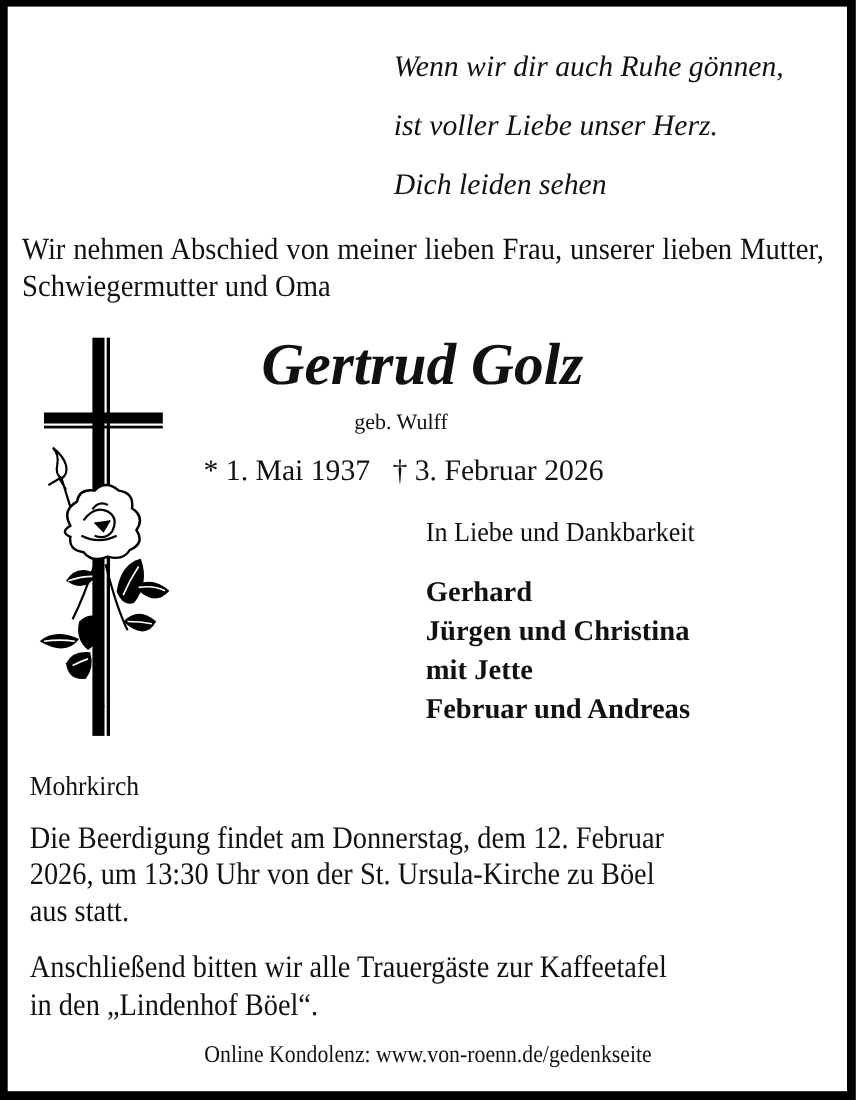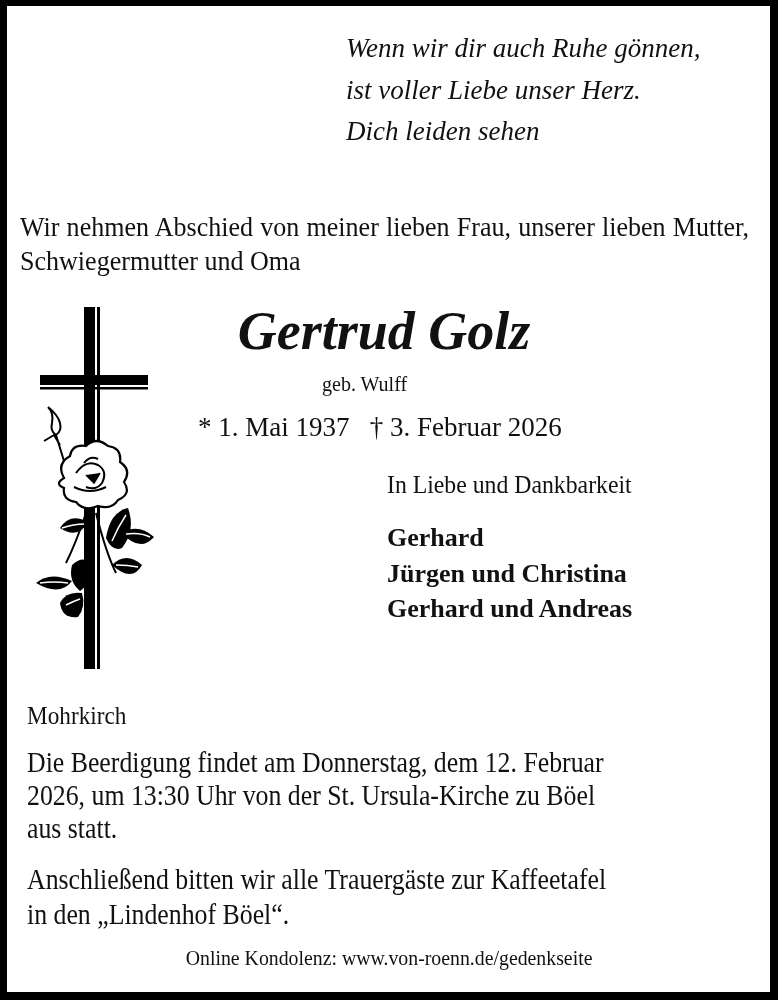--- a/index.html
+++ b/index.html
@@ -1,24 +1,24 @@
 <!DOCTYPE html>
 <html><head>
 <meta charset="utf-8">
 <style>
   html, body { margin:0; padding:0; }
   body { width:778px; height:1000px; background:#000; position:relative; overflow:hidden; }
   .frame { position:absolute; left:7px; top:6px; width:763px; height:986px; background:#fff; }
   .serif { font-family:"Liberation Serif","DejaVu Serif",serif; color:#111; }
   .poem { position:absolute; left:342px; top:26px; font-style:italic; font-size:27px; line-height:37.5px; white-space:nowrap; }
-  .poem div { margin:4px; }
+  .poem div { margin:16px; }
   .intro { position:absolute; left:20px; top:210px; width:730px; font-size:28px; line-height:34px; text-align:justify; text-align-last:left; transform:scaleX(0.93); transform-origin:left top; width:784px; }
   .name { position:absolute; left:0; width:778px; top:300px; text-align:center; font-weight:bold; font-style:italic; font-size:54px; line-height:62px; transform:translateX(-5px); }
   .nee { position:absolute; left:322px; top:368px; font-size:20px; line-height:32px; }
-  .dates { position:absolute; left:185px; top:410px; font-size:27px; line-height:34px; white-space:pre;margin-left:13px; }
+  .dates { position:absolute; left:185px; top:410px; font-size:27px; line-height:34px; white-space:pre; }
   .thanks { position:absolute; left:387px; top:468px; font-size:25px; line-height:34px; transform:scaleX(0.95); transform-origin:left top; white-space:nowrap; }
   .family { position:absolute; left:387px; top:520px; font-weight:bold; font-size:26px; line-height:35.5px; white-space:nowrap; }
   .place { position:absolute; left:27px; top:700px; font-size:25px; line-height:32px; transform:scaleX(0.93); transform-origin:left top; }
   .funeral { position:absolute; left:27px; top:746px; font-size:28.5px; line-height:33px; width:800px; transform:scaleX(0.905); transform-origin:left top; }
   .funeral .line { white-space:nowrap; display:block; }
   .coffee { position:absolute; left:27px; top:862px; font-size:28.5px; line-height:35px; transform:scaleX(0.905); transform-origin:left top; white-space:nowrap; }
   .condolence { position:absolute; left:0; width:778px; top:944px; text-align:center; font-size:22px; line-height:28px; transform:scaleX(0.9); transform-origin:390px top; }
   .cross-art { position:absolute; left:26px; top:303px; width:135px; height:370px; }
 </style>
 </head>
@@ -67,21 +67,22 @@
   <path d="M14 280 q14 -2 28 0" stroke="#fff" stroke-width="1.5" fill="none"></path>
   <path d="M46 262 q10 -10 20 -2 q0 20 -12 28 q-12 -10 -8 -26z" fill="#000"></path>
   <path d="M34 300 q6 -12 22 -10 q4 14 -4 24 q-16 2 -18 -14z" fill="#000"></path>
   <path d="M40 302 q8 -4 14 -6" stroke="#fff" stroke-width="1.5" fill="none"></path>
 </svg>
 
 <div class="thanks serif">In Liebe und Dankbarkeit</div>
 <div class="family serif">
   <div>Gerhard</div>
   <div>Jürgen und Christina</div>
-  <div>Gerhard und Andreas</div>
+  <div>mit Jette</div>
+  <div>Februar und Andreas</div>
 </div>
 
 <div class="place serif">Mohrkirch</div>
 
 <div class="funeral serif">
   <span class="line">Die Beerdigung findet am Donnerstag, dem 12. Februar</span>
   <span class="line">2026, um 13:30 Uhr von der St. Ursula-Kirche zu Böel</span>
   <span class="line">aus statt.</span>
 </div>
 

